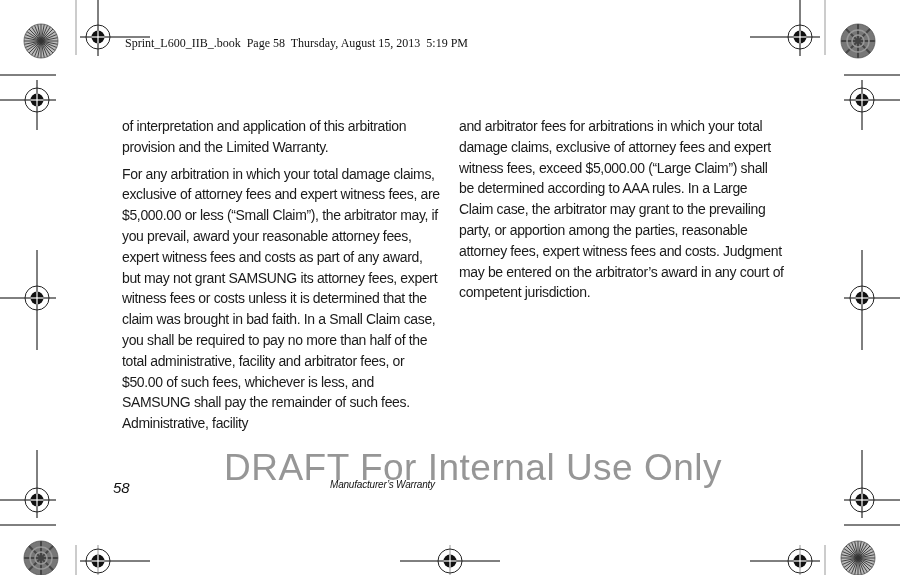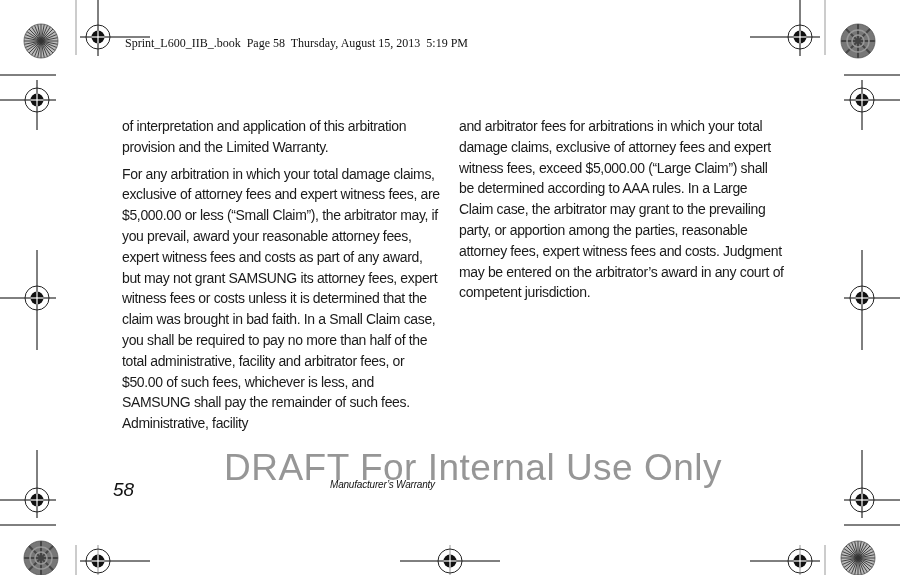--- a/index.html
+++ b/index.html
@@ -13,21 +13,21 @@
     .col {
       position: absolute; top: 116px; width: 320px;
       font-family: "Liberation Sans", sans-serif; font-size: 14px; line-height: 20.8px;
       color: #1a1a1a; letter-spacing: -0.35px;
     }
     .col p { margin: 0 0 6px 0; }
     .col-left { left: 122px; }
     .col-right { left: 459px; width: 325px; }
     .footer-num {
       position: absolute; left: 113px; top: 479px;
-      font-family: "Liberation Sans", sans-serif; font-style: italic; font-size: 19px; color: #111;
+      font-family: "Liberation Sans", sans-serif; font-style: italic; font-size: 15px; color: #111;
     }
     .footer-title {
       position: absolute; left: 330px; top: 479px; width: 210px; 
       font-family: "Liberation Sans", sans-serif; font-style: italic; font-size: 10px; color: #111;
       letter-spacing: -0.2px;
     }
     .watermark {
       position: absolute; left: 224px; top: 405px;
       font-family: "Liberation Sans", sans-serif; font-size: 37px; color: rgba(110,110,110,0.72);
       white-space: nowrap; letter-spacing: 0.5px; margin-top: 42px;

